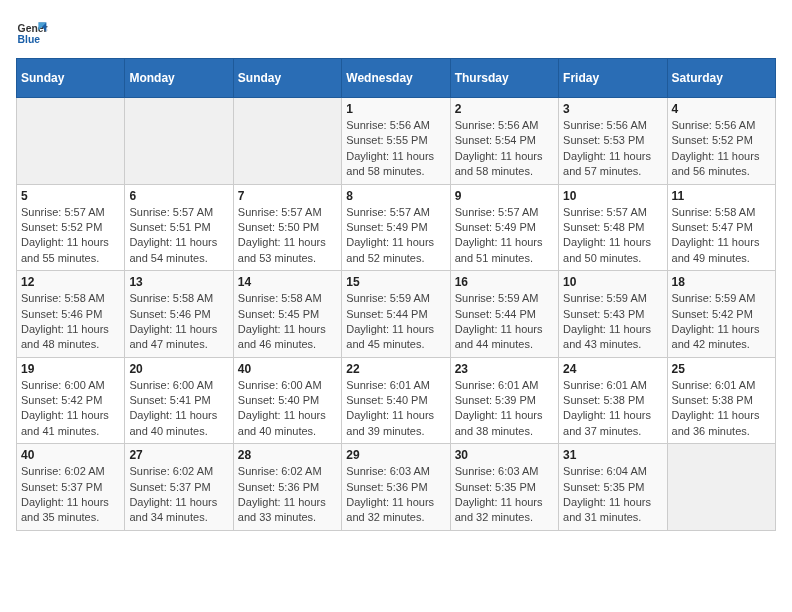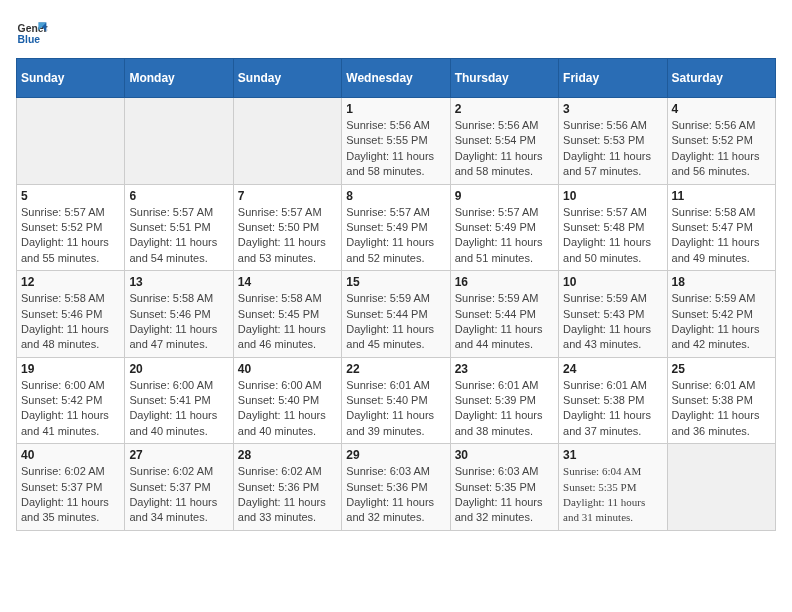--- a/index.html
+++ b/index.html
@@ -321,21 +321,21 @@
         </td>
         <td>
           <div class="day-number">30</div>
           <div class="day-info" style="white-space: pre-line;">Sunrise: 6:03 AM
 Sunset: 5:35 PM
 Daylight: 11 hours
 and 32 minutes.</div>
         </td>
         <td>
           <div class="day-number">31</div>
-          <div class="day-info" style="white-space: pre-line; font-family: Liberation Serif, serif;">Sunrise: 6:04 AM
+          <div class="day-info" style="white-space: pre-line;">Sunrise: 6:04 AM
 Sunset: 5:35 PM
 Daylight: 11 hours
 and 31 minutes.</div>
         </td>
         <td class="empty-cell"></td>
       </tr>
     </tbody>
 </table>
 
 </body></html>

